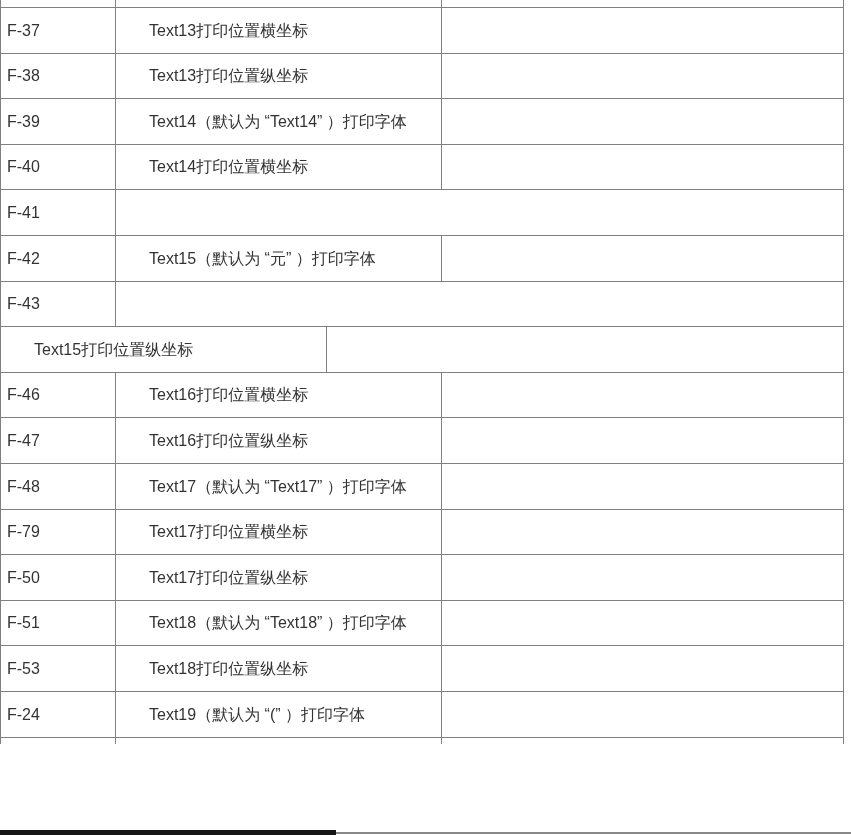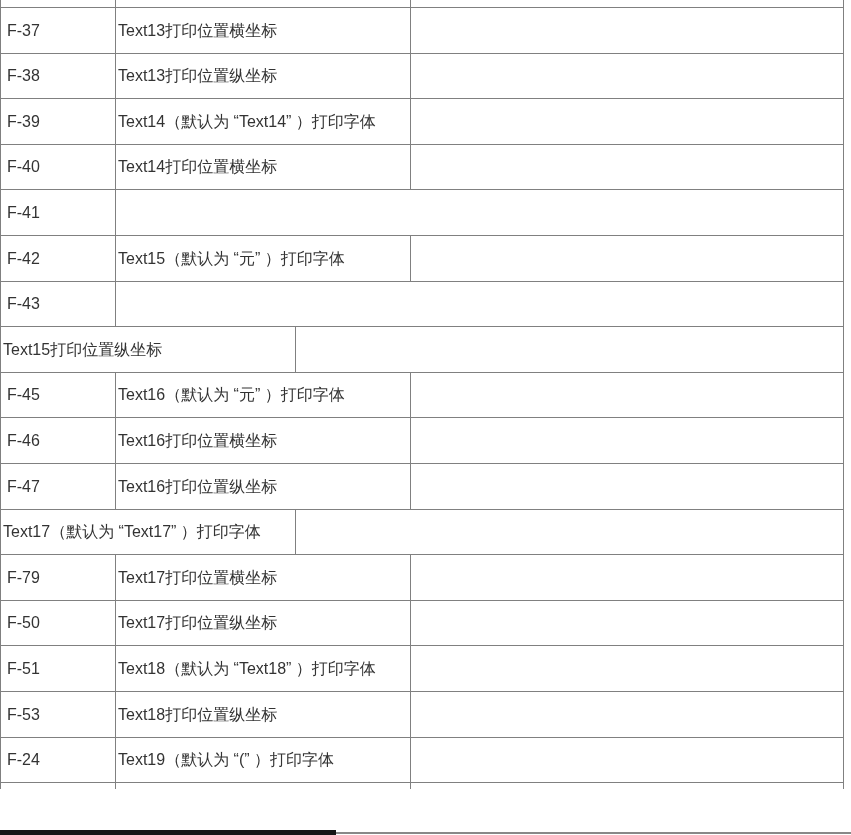--- a/index.html
+++ b/index.html
@@ -21,21 +21,21 @@
     display:flex;width:100%;height:45.6px;
     border-bottom:1px solid var(--border);
   }
   .row.sliver-top{height:8px;}
   .row.sliver-bottom{height:6px;border-bottom:none;}
   .cell{
     height:100%;display:flex;align-items:center;
     font-size:16px;line-height:1.2;white-space:nowrap;overflow:hidden;
   }
   .c1{width:115px;border-right:1px solid var(--border);padding-left:6px;}
-  .c2{width:295px;border-right:1px solid var(--border);padding-left:2px;}
+  .c2{width:295px;border-right:1px solid var(--border);padding-left:2px;margin-left:31px;}
   .c3{flex:1;border-right:1px solid var(--border);}
   .bottom-gray-line{
     position:absolute;left:0;top:832px;width:851px;height:1.6px;
     background:var(--bottom-line);
   }
   .bottom-black-bar{
     position:absolute;left:0;top:830px;width:336px;height:4.5px;
     background:var(--bottom-bar);
   }
 </style>
@@ -133,31 +133,20 @@
 
   <div class="row">
     <div class="cell c2">
       <span>Text15打印位置纵坐标</span>
     </div>
     <div class="cell c3">
       <span></span>
     </div>
   </div>
 
-  <div class="row">
-    <div class="cell c1">
-      <span>F-45</span>
-    </div>
-    <div class="cell c2">
-      <span>Text16（默认为 “元” ）打印字体</span>
-    </div>
-    <div class="cell c3">
-      <span></span>
-    </div>
-  </div>
 
   <div class="row">
     <div class="cell c1">
       <span>F-46</span>
     </div>
     <div class="cell c2">
       <span>Text16打印位置横坐标</span>
     </div>
     <div class="cell c3">
       <span></span>
@@ -170,20 +159,23 @@
     </div>
     <div class="cell c2">
       <span>Text16打印位置纵坐标</span>
     </div>
     <div class="cell c3">
       <span></span>
     </div>
   </div>
 
   <div class="row">
+    <div class="cell c1">
+      <span>F-48</span>
+    </div>
     <div class="cell c2">
       <span>Text17（默认为 “Text17” ）打印字体</span>
     </div>
     <div class="cell c3">
       <span></span>
     </div>
   </div>
 
   <div class="row">
     <div class="cell c1">

